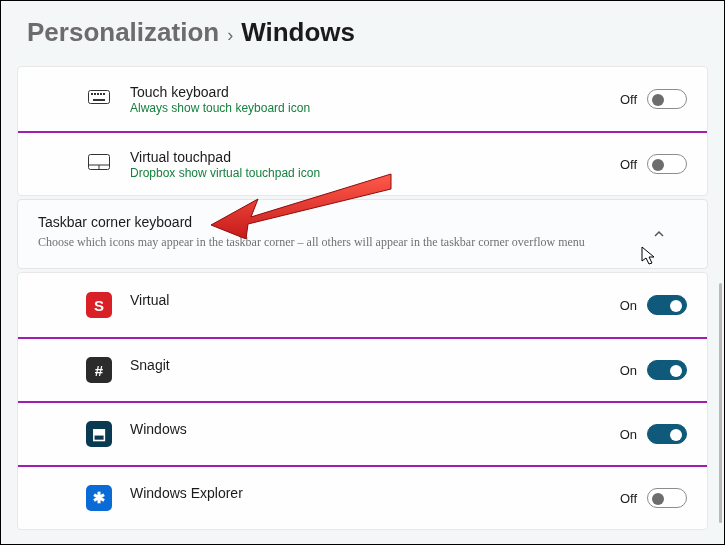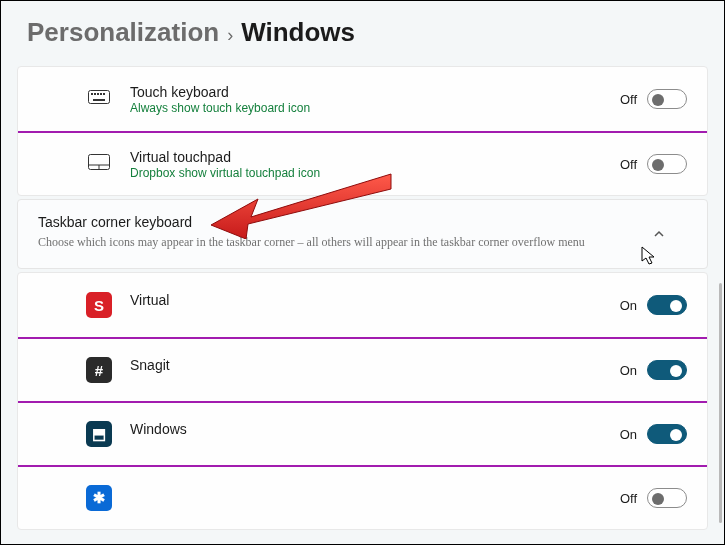--- a/index.html
+++ b/index.html
@@ -266,20 +266,23 @@
           <div class="thumb"></div>
         </div>
     </div>
   </div>
 
   <div class="row">
     <div class="row-left indent">
       <span class="app-icon" style="background:#0a6ad6">
           <span>✱</span>
         </span>
+      <div class="text-block">
+          <div class="title">Windows Explorer</div>
+        </div>
     </div>
     <div class="row-right">
       <span class="state-label">Off</span>
       <div class="toggle off">
           <div class="thumb"></div>
         </div>
     </div>
   </div>
 
 </div>

